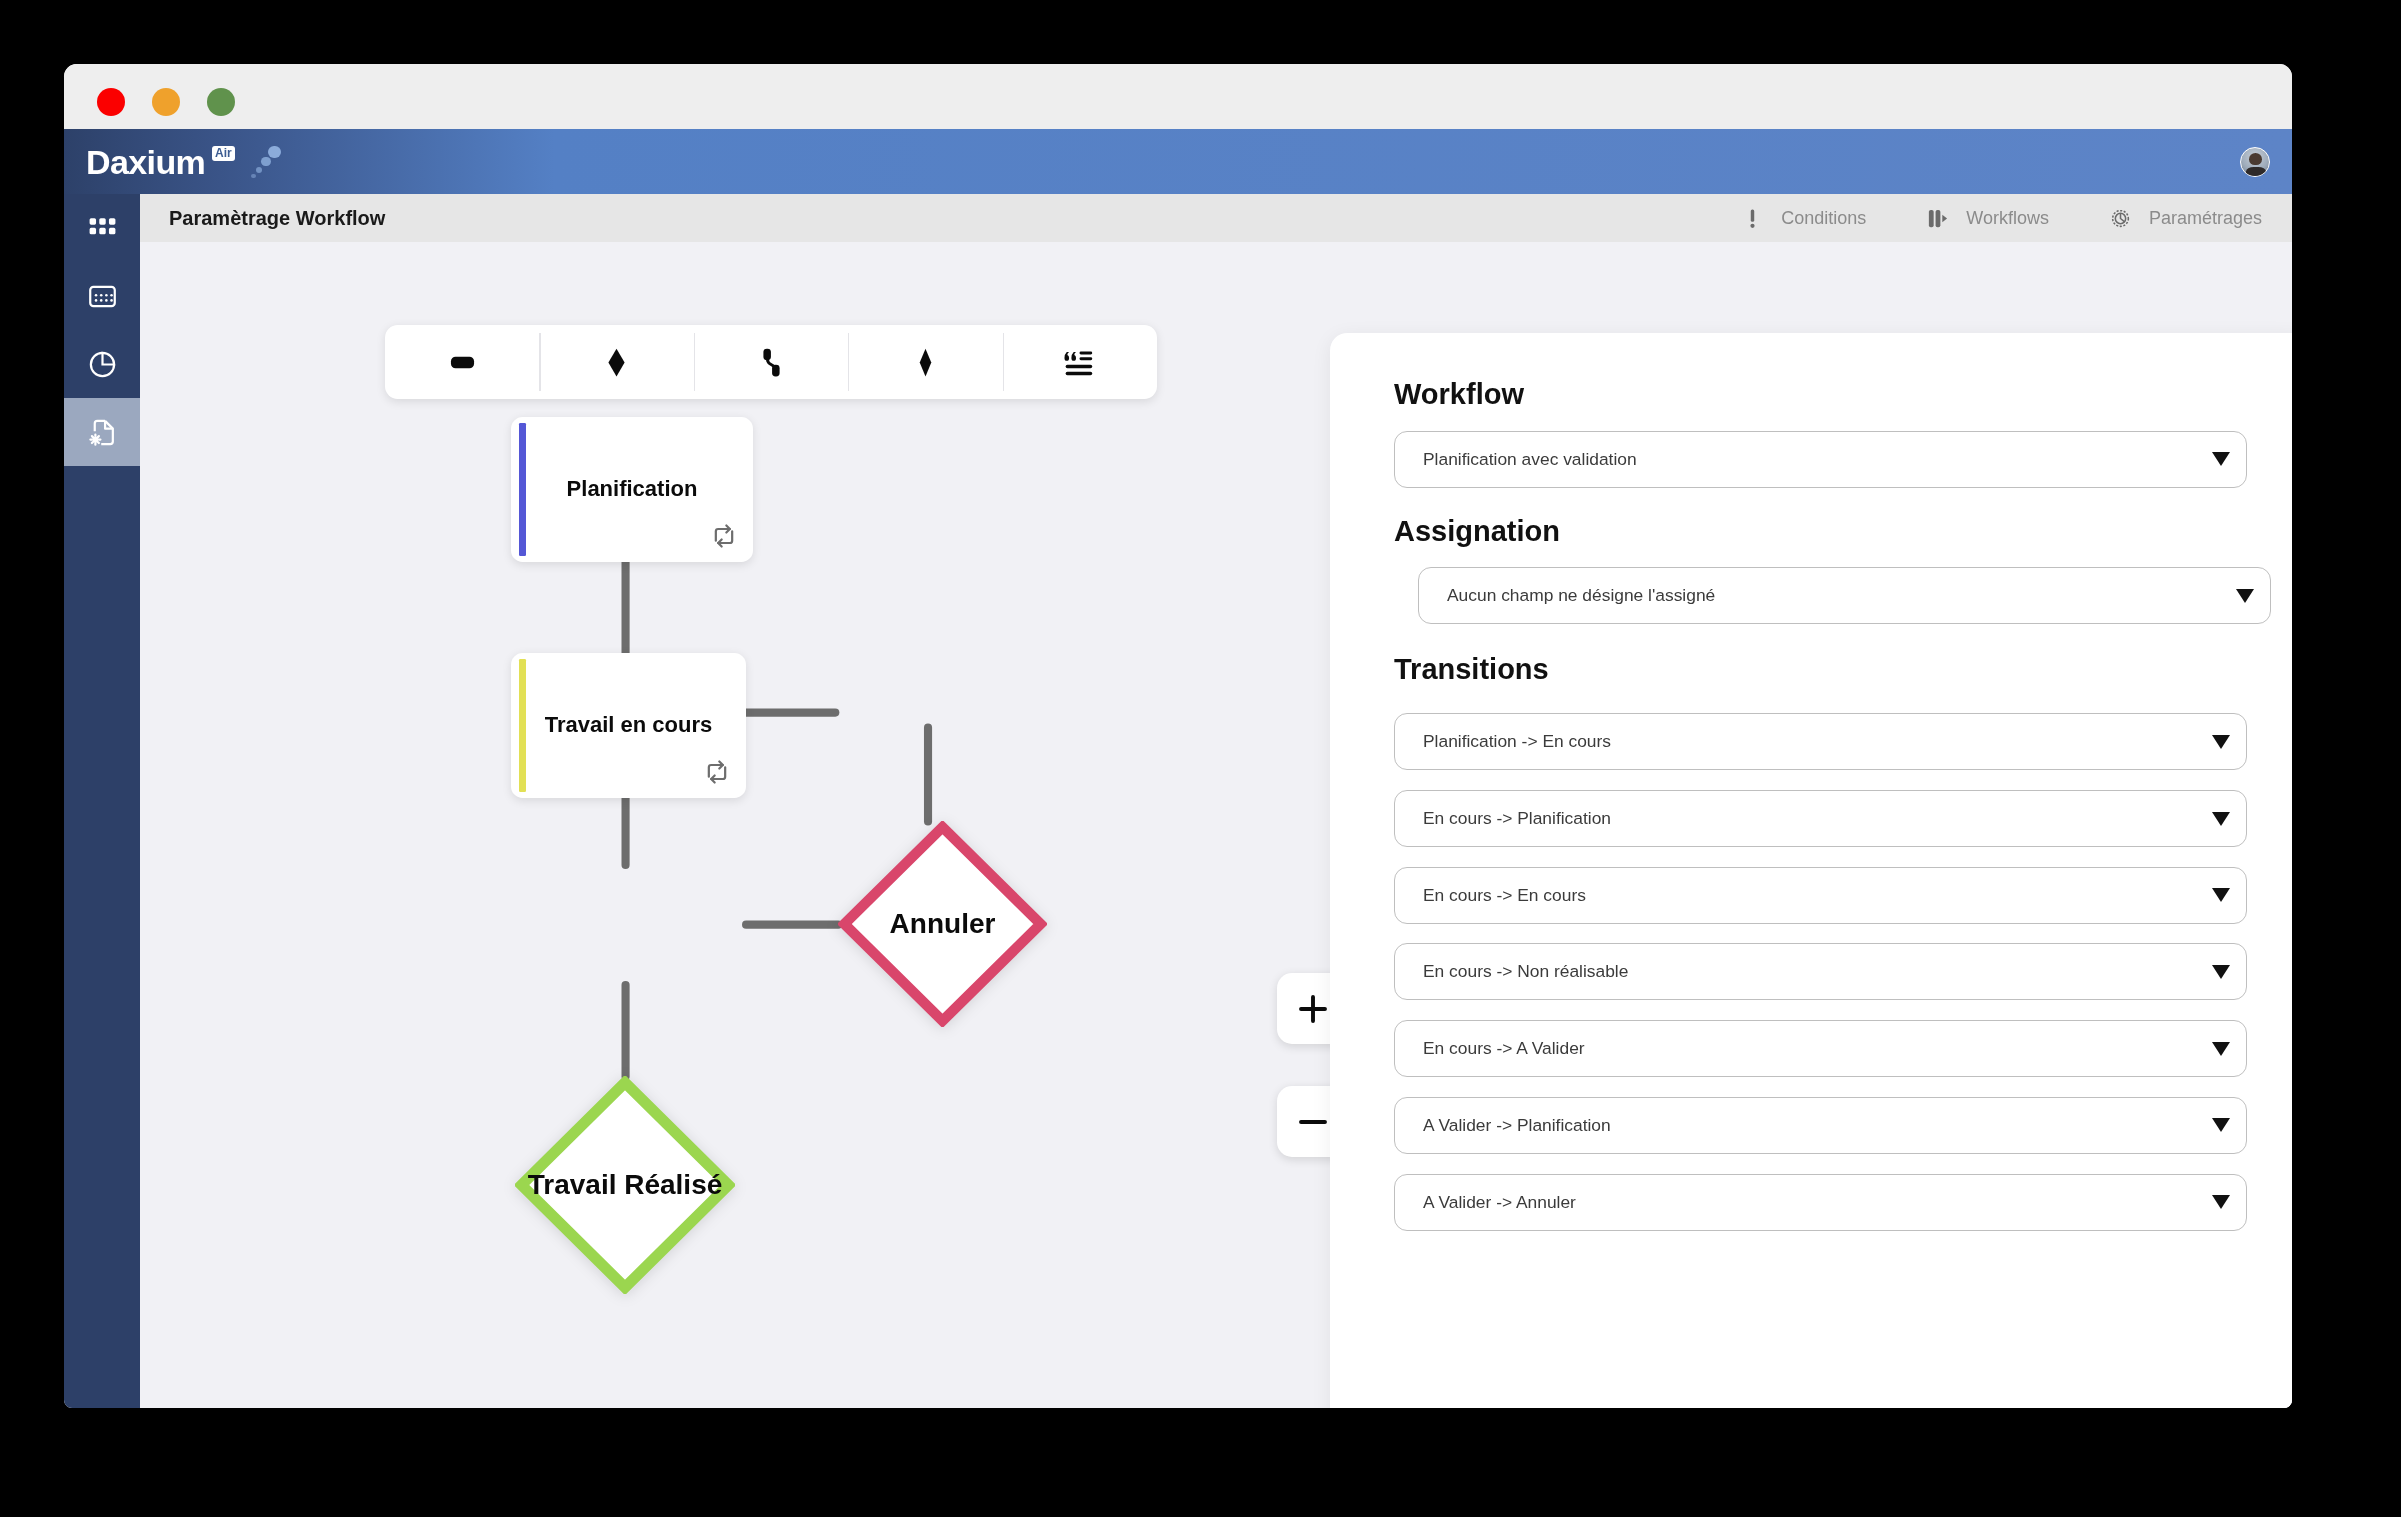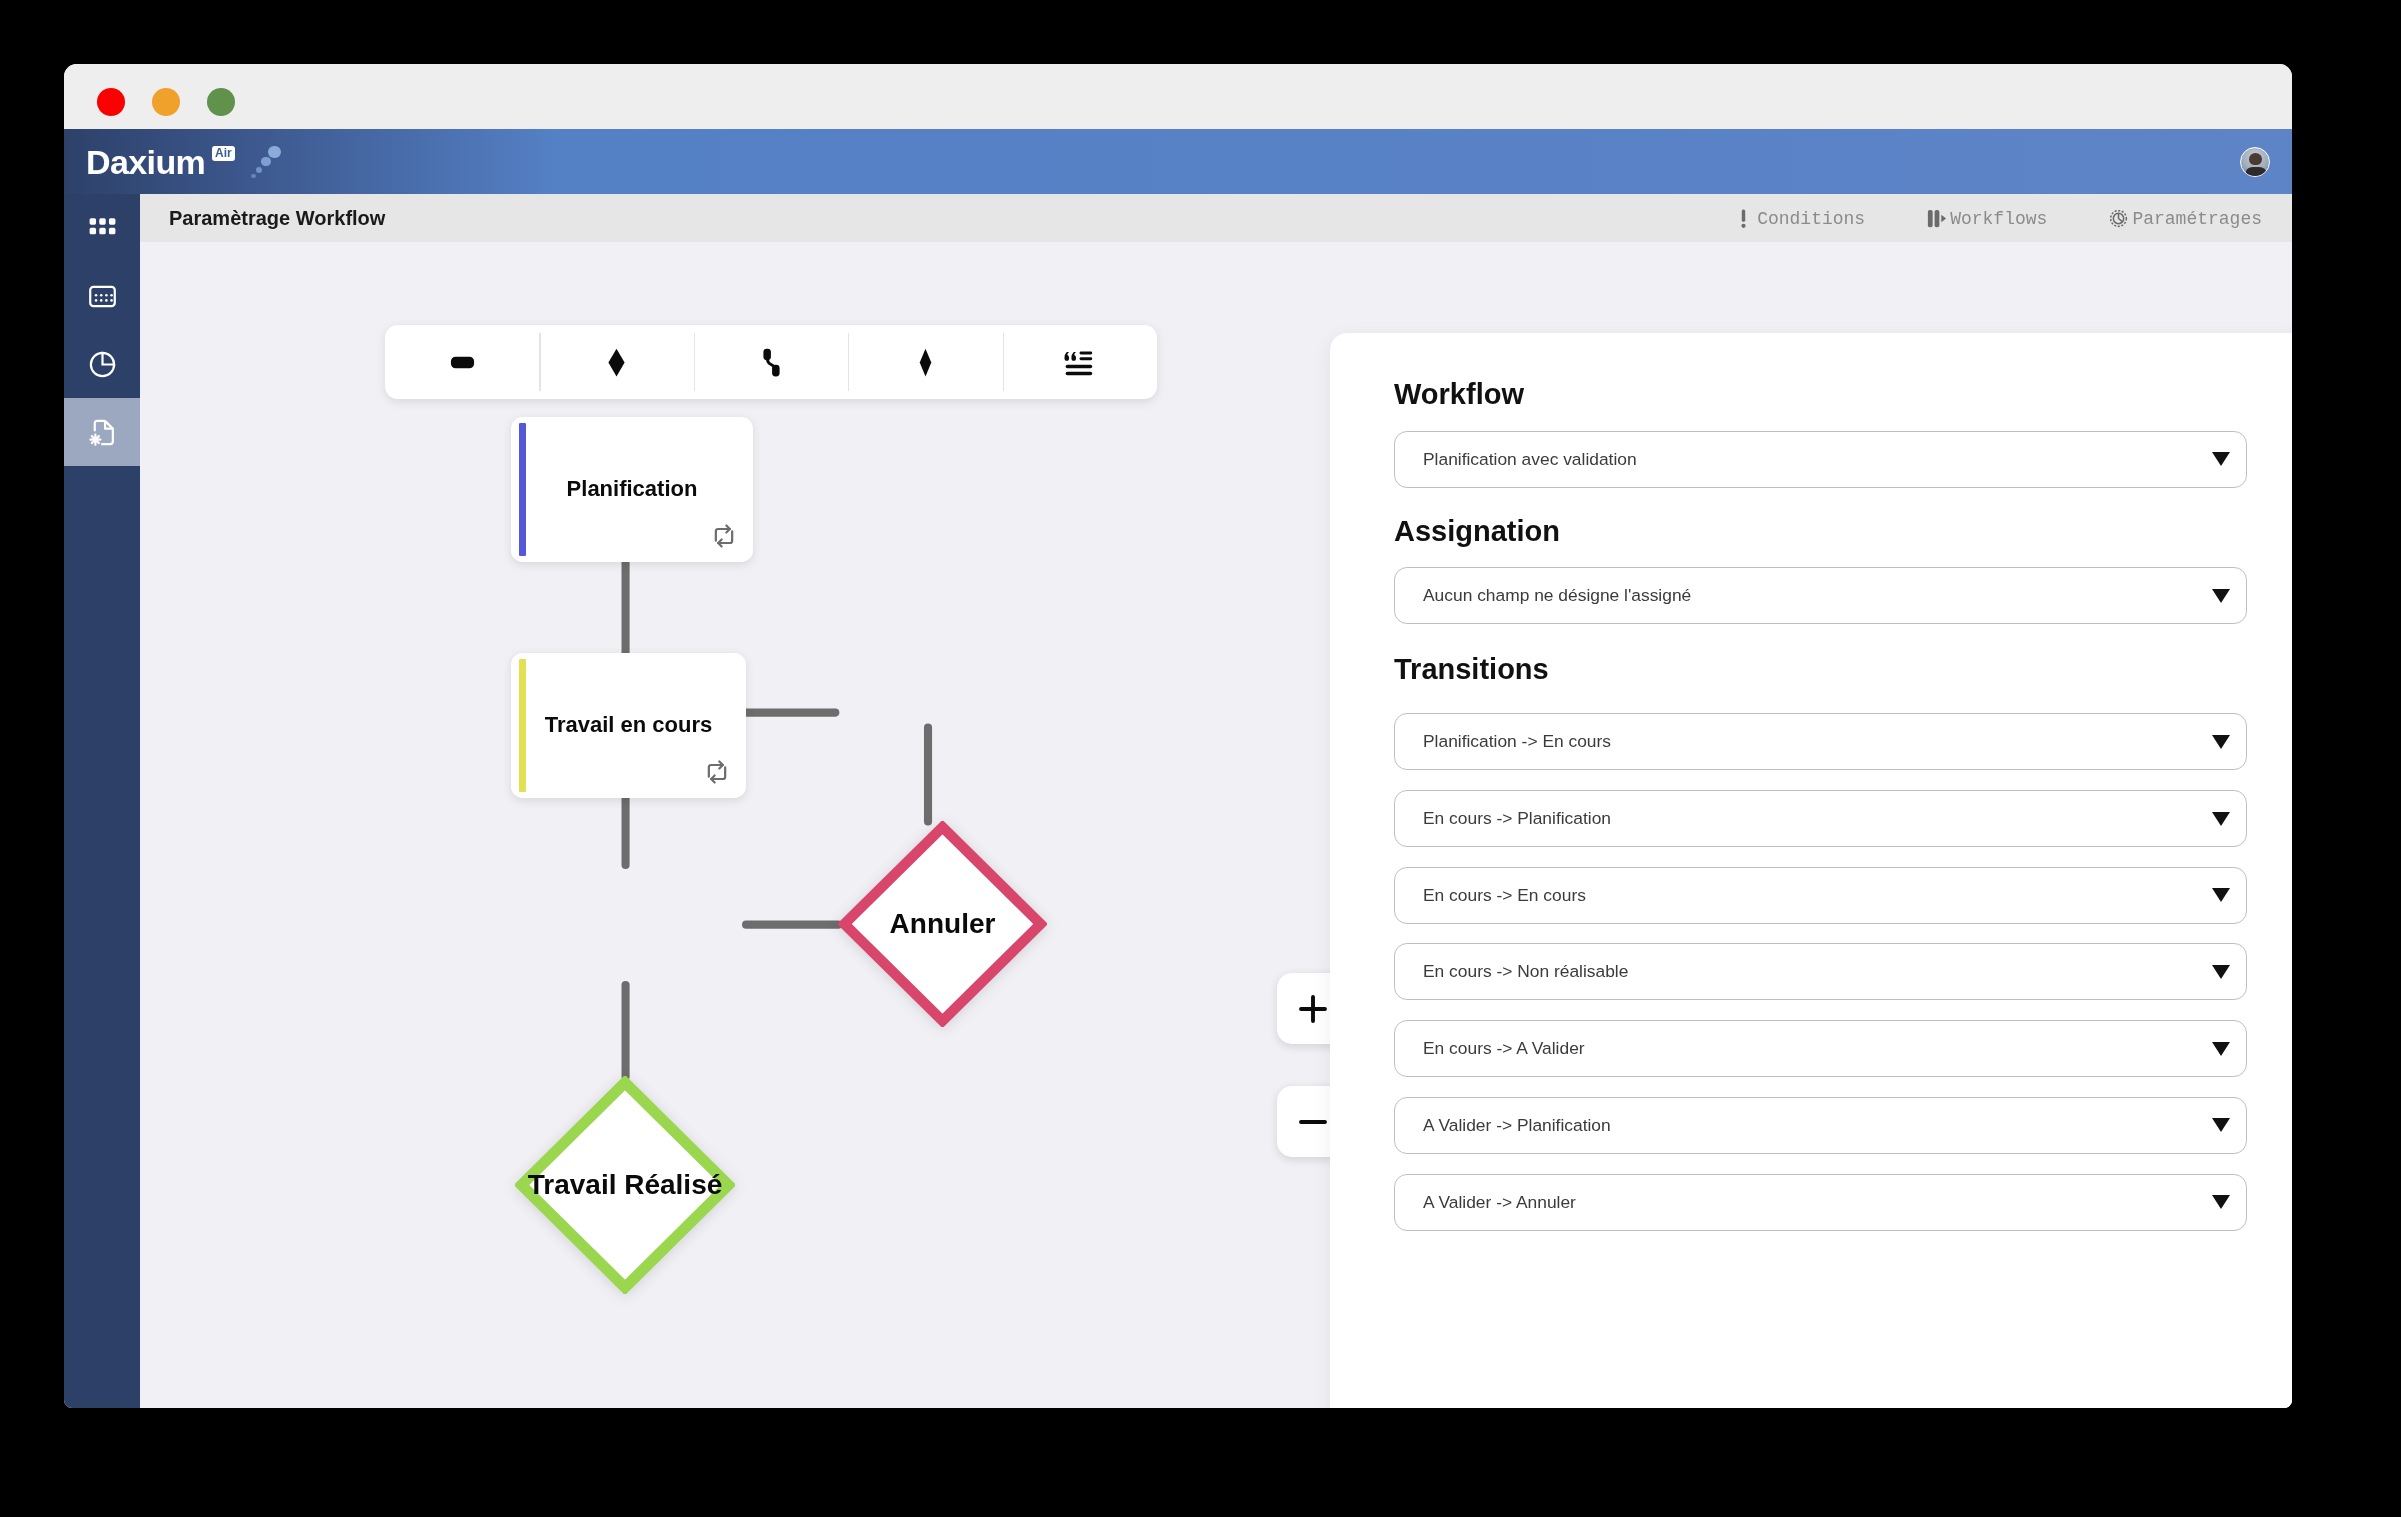--- a/index.html
+++ b/index.html
@@ -99,22 +99,22 @@
     right: 0; height: 49px;
     background: #e6e6e6;
     display: flex; align-items: center;
   }
   .page-title {
     margin-left: 29px;
     font-size: 20px; font-weight: 700; color: #1a1a1a;
   }
   .head-nav { margin-left: auto; display: flex; align-items: center; }
   .head-nav-item {
-    display: flex; align-items: center; gap: 2px;
-    padding: 0 30px; height: 49px; font-family: Liberation Mono, monospace;
+    display: flex; align-items: center; gap: 17px;
+    padding: 0 30px; height: 49px;
   }
   .head-nav-item .hn-icon { width: 23px; height: 23px; color: #6b6b6b; }
   .head-nav-item .hn-icon svg { width: 100%; height: 100%; display: block; }
   .head-nav-item .hn-label { font-size: 18px; color: #8b8b8b; }
 
   
   .canvas {
     position: absolute; left: 76px; top: 178px;
     right: 0; bottom: 0;
     background: #f1f1f5;
@@ -218,21 +218,21 @@
   }
   .select .sv { font-size: 17.4px; color: #3b3b3b; }
   .select .caret {
     position: absolute; right: 16px; top: 50%;
     transform: translateY(-50%);
     width: 0; height: 0;
     border-left: 9.8px solid transparent;
     border-right: 9.8px solid transparent;
     border-top: 14px solid #111;
   }
-  .select.assign { margin-bottom: 0; }
+  .select.assign { margin-bottom: 0; margin-left: 24px; }
   .select.trans { margin-bottom: 19.7px; }
 </style>
 </head>
 <body>
 
 <div class="window">
 
   <div class="titlebar">
     <div class="lights">
       <span class="light red"></span>

